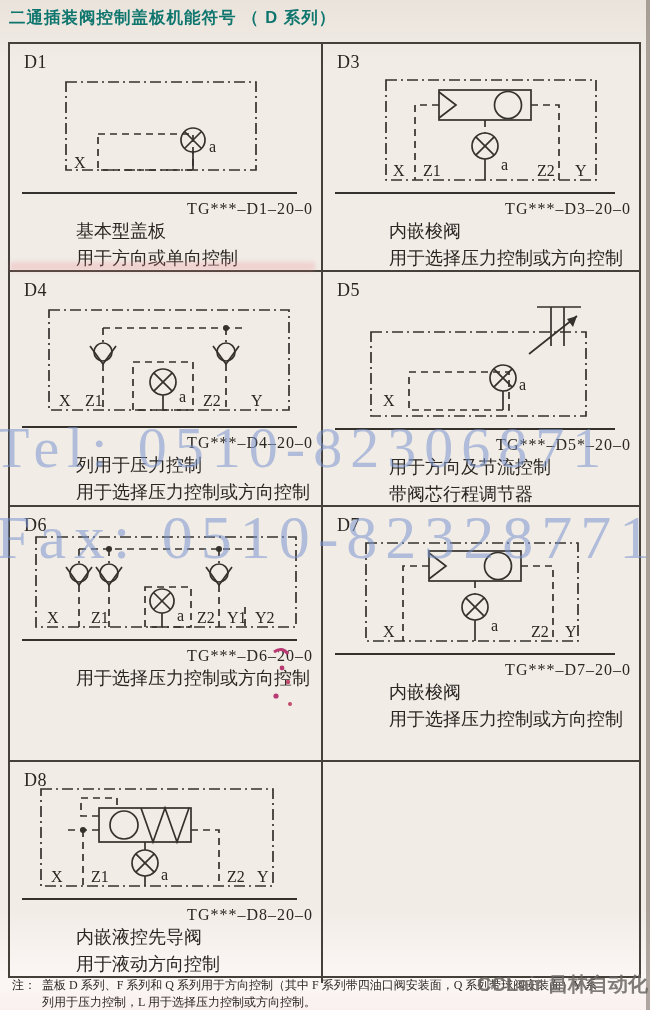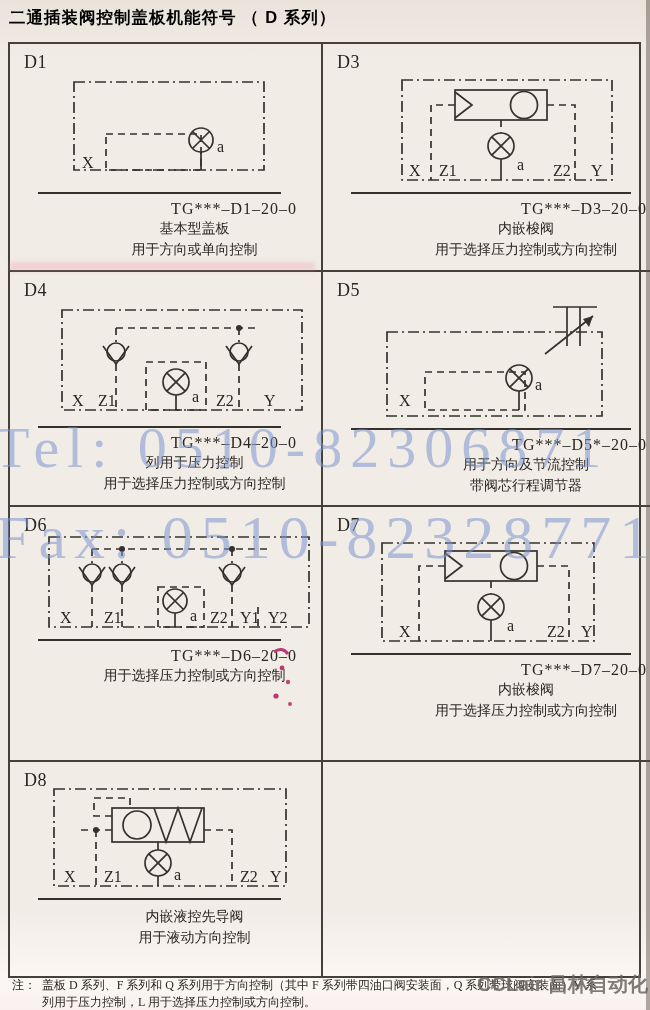--- a/index.html
+++ b/index.html
@@ -3,33 +3,33 @@
 <meta charset="utf-8">
 <style>
   html,body{margin:0;padding:0;}
   .page{position:relative;width:650px;height:1010px;background:#f1ece6;overflow:hidden;
         font-family:"Liberation Serif",serif;color:#2a2622;}
   .paper-grad{position:absolute;inset:0;background:linear-gradient(180deg,
       rgba(221,210,200,.35) 0%,rgba(241,236,230,0) 6%,rgba(241,236,230,0) 90%,
       rgba(252,248,246,.9) 97%,rgba(250,240,240,.95) 100%);}
   .edge-right{position:absolute;right:0;top:0;width:4px;height:100%;background:rgba(85,70,60,.45);}
   .title{position:absolute;left:9px;top:7px;font-family:"Liberation Sans",sans-serif;
-         font-weight:bold;font-size:16.5px;letter-spacing:1px;color:#000000;white-space:nowrap;}
+         font-weight:bold;font-size:16.5px;letter-spacing:1px;color:#0f766e;white-space:nowrap;}
   .table{position:absolute;left:8px;top:42px;width:629px;height:932px;
          border:2px solid #45403a;display:grid;
          grid-template-columns:313px 1fr;grid-template-rows:228px 235px 255px 1fr;background:transparent;}
-  .cell{position:relative;border-right:2px solid #45403a;border-bottom:2px solid #45403a;padding:4px 24px;}
+  .cell{position:relative;border-right:2px solid #45403a;border-bottom:2px solid #45403a;padding:4px 8px;}
   .cell.rcol{border-right:none;}
   .cell.brow{border-bottom:none;}
   .cell-id{position:absolute;left:14px;top:8px;font-size:18px;letter-spacing:.5px;}
   .diag{display:block;margin:26px auto 0;}
   .sep{border-top:2px solid #35312c;margin:4px 16px 6px 4px;}
   .caption{margin-left:58px;}
   .model{font-size:16px;letter-spacing:1px;white-space:nowrap;text-align:right;}
-  .desc{font-size:14px;line-height:1.52;white-space:nowrap;text-align:center;}
+  .desc{font-size:18px;line-height:1.52;white-space:nowrap;}
   svg .ln{stroke:#35312c;stroke-width:1.7;fill:none;}
   svg .dd{stroke-dasharray:11 4 2 4;}
   svg .ds{stroke-dasharray:7 5;}
   svg .dot{fill:#35312c;stroke:none;}
   svg text{font-family:"Liberation Serif",serif;font-size:16px;fill:#2a2622;}
   .wm{position:absolute;white-space:nowrap;font-family:"Liberation Serif",serif;z-index:20;}
   .wm-tel{left:-6px;top:414px;font-size:58px;letter-spacing:8px;color:rgba(122,150,205,.55);}
   .wm-fax{left:-4px;top:502px;font-size:62px;letter-spacing:8px;color:rgba(122,150,205,.55);}
   .wm-brand{left:477px;top:971px;font-size:20px;font-weight:bold;
             font-family:"Liberation Sans",sans-serif;color:rgba(105,102,98,.85);}
@@ -274,20 +274,21 @@
           <line class="ln" x1="124" y1="92" x2="124" y2="102"></line>
         </g>
         <text x="30" y="98">X</text>
         <text x="70" y="98">Z1</text>
         <text x="140" y="96">a</text>
         <text x="206" y="98">Z2</text>
         <text x="236" y="98">Y</text>
       </svg>
       <div class="sep"></div>
       <div class="caption">
+        <div class="model">TG***–D8–20–0</div>
         <div class="desc">内嵌液控先导阀</div>
         <div class="desc">用于液动方向控制</div>
       </div>
     </div>
 
     <div class="cell rcol brow"></div>
   </div>
 
   <div class="smear"></div>
 

